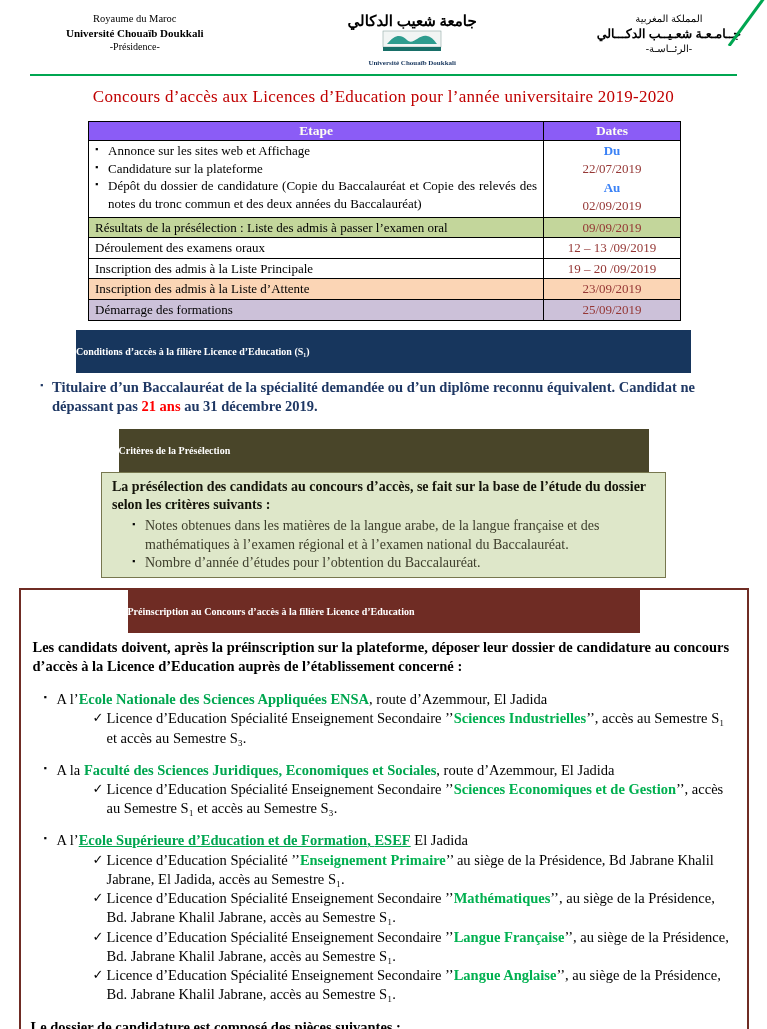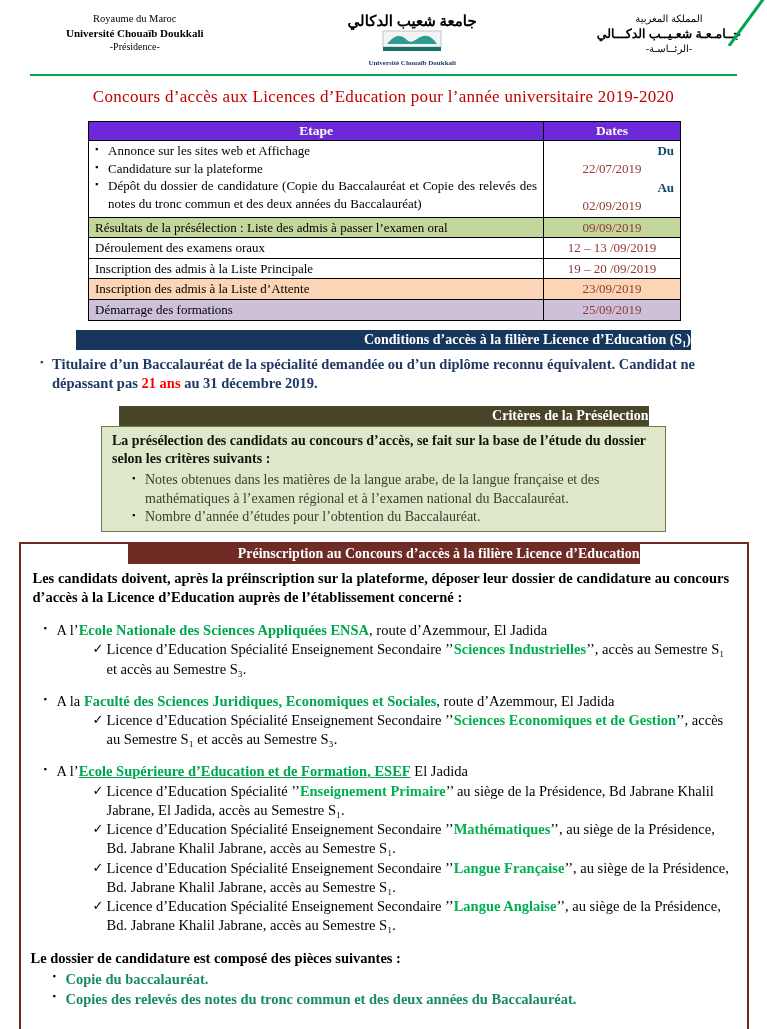--- a/index.html
+++ b/index.html
@@ -24,35 +24,35 @@
   .hdr-right .l2 { font-size:12.5px; font-weight:bold; }
   .hdr-right .l3 { font-size:10px; }
 
   .rule { height:2px; background:#00A651; margin:7px 30px 0 30px; }
 
   .title { text-align:center; color:#C00000; font-size:17px; margin-top:11px; letter-spacing:0.3px; }
 
   
   table.schedule { border-collapse:collapse; margin:14px 0 0 88px; width:592px; font-size:13px; table-layout:fixed; }
   .schedule th, .schedule td { border:1px solid #000; }
-  .schedule th { background:#6d28d9; color:#FDFDF2; font-size:13.5px; padding:1px 4px; font-weight:bold; }
+  .schedule th { background:#8b5cf6; color:#FDFDF2; font-size:13.5px; padding:1px 4px; font-weight:bold; }
   .schedule td { padding:1px 6px; vertical-align:top; line-height:1.35; }
   td.dates { text-align:center; color:#953735; }
   .r-green  { background:#C3D69B; }
   .r-lgreen { background:#D7E4BD; }
   .r-peach  { background:#FBD5B5; }
   .r-lav    { background:#CCC1D9; }
   .fr-items { list-style:none; text-align:justify; }
   .fr-items li { position:relative; padding-left:13px; }
   .bullet { position:absolute; left:0; top:3px; font-size:9px; line-height:1; color:#000; }
   .fr-dates div { line-height:1.42; }
-  .fr-dates .du { color:#0c4a6e; font-weight:bold;text-align:right; }
-
-  
-  .bar { color:#fff; font-weight:bold; text-align:right; font-size:14px; padding:2px 0; }
+  .fr-dates .du { color:#3b82f6; font-weight:bold; }
+
+  
+  .bar { color:#fff; font-weight:bold; text-align:left; font-size:10px; padding:16px 0; }
   .bar-blue   { background:#17365D; width:615px; margin:9px auto 0; }
   .bar-olive  { background:#494529; width:530px; margin:12px auto 0; }
   .bar-maroon { background:#6F2C24; width:512px; margin:0 auto; }
 
   
   .cond { margin:5px 36px 0 40px; font-weight:bold; color:#1F3864; font-size:14.5px; line-height:1.35; position:relative; padding-left:12px; }
   .cond .bullet { color:#1F3864; }
   .cond .red { color:#FF0000; }
 
   

